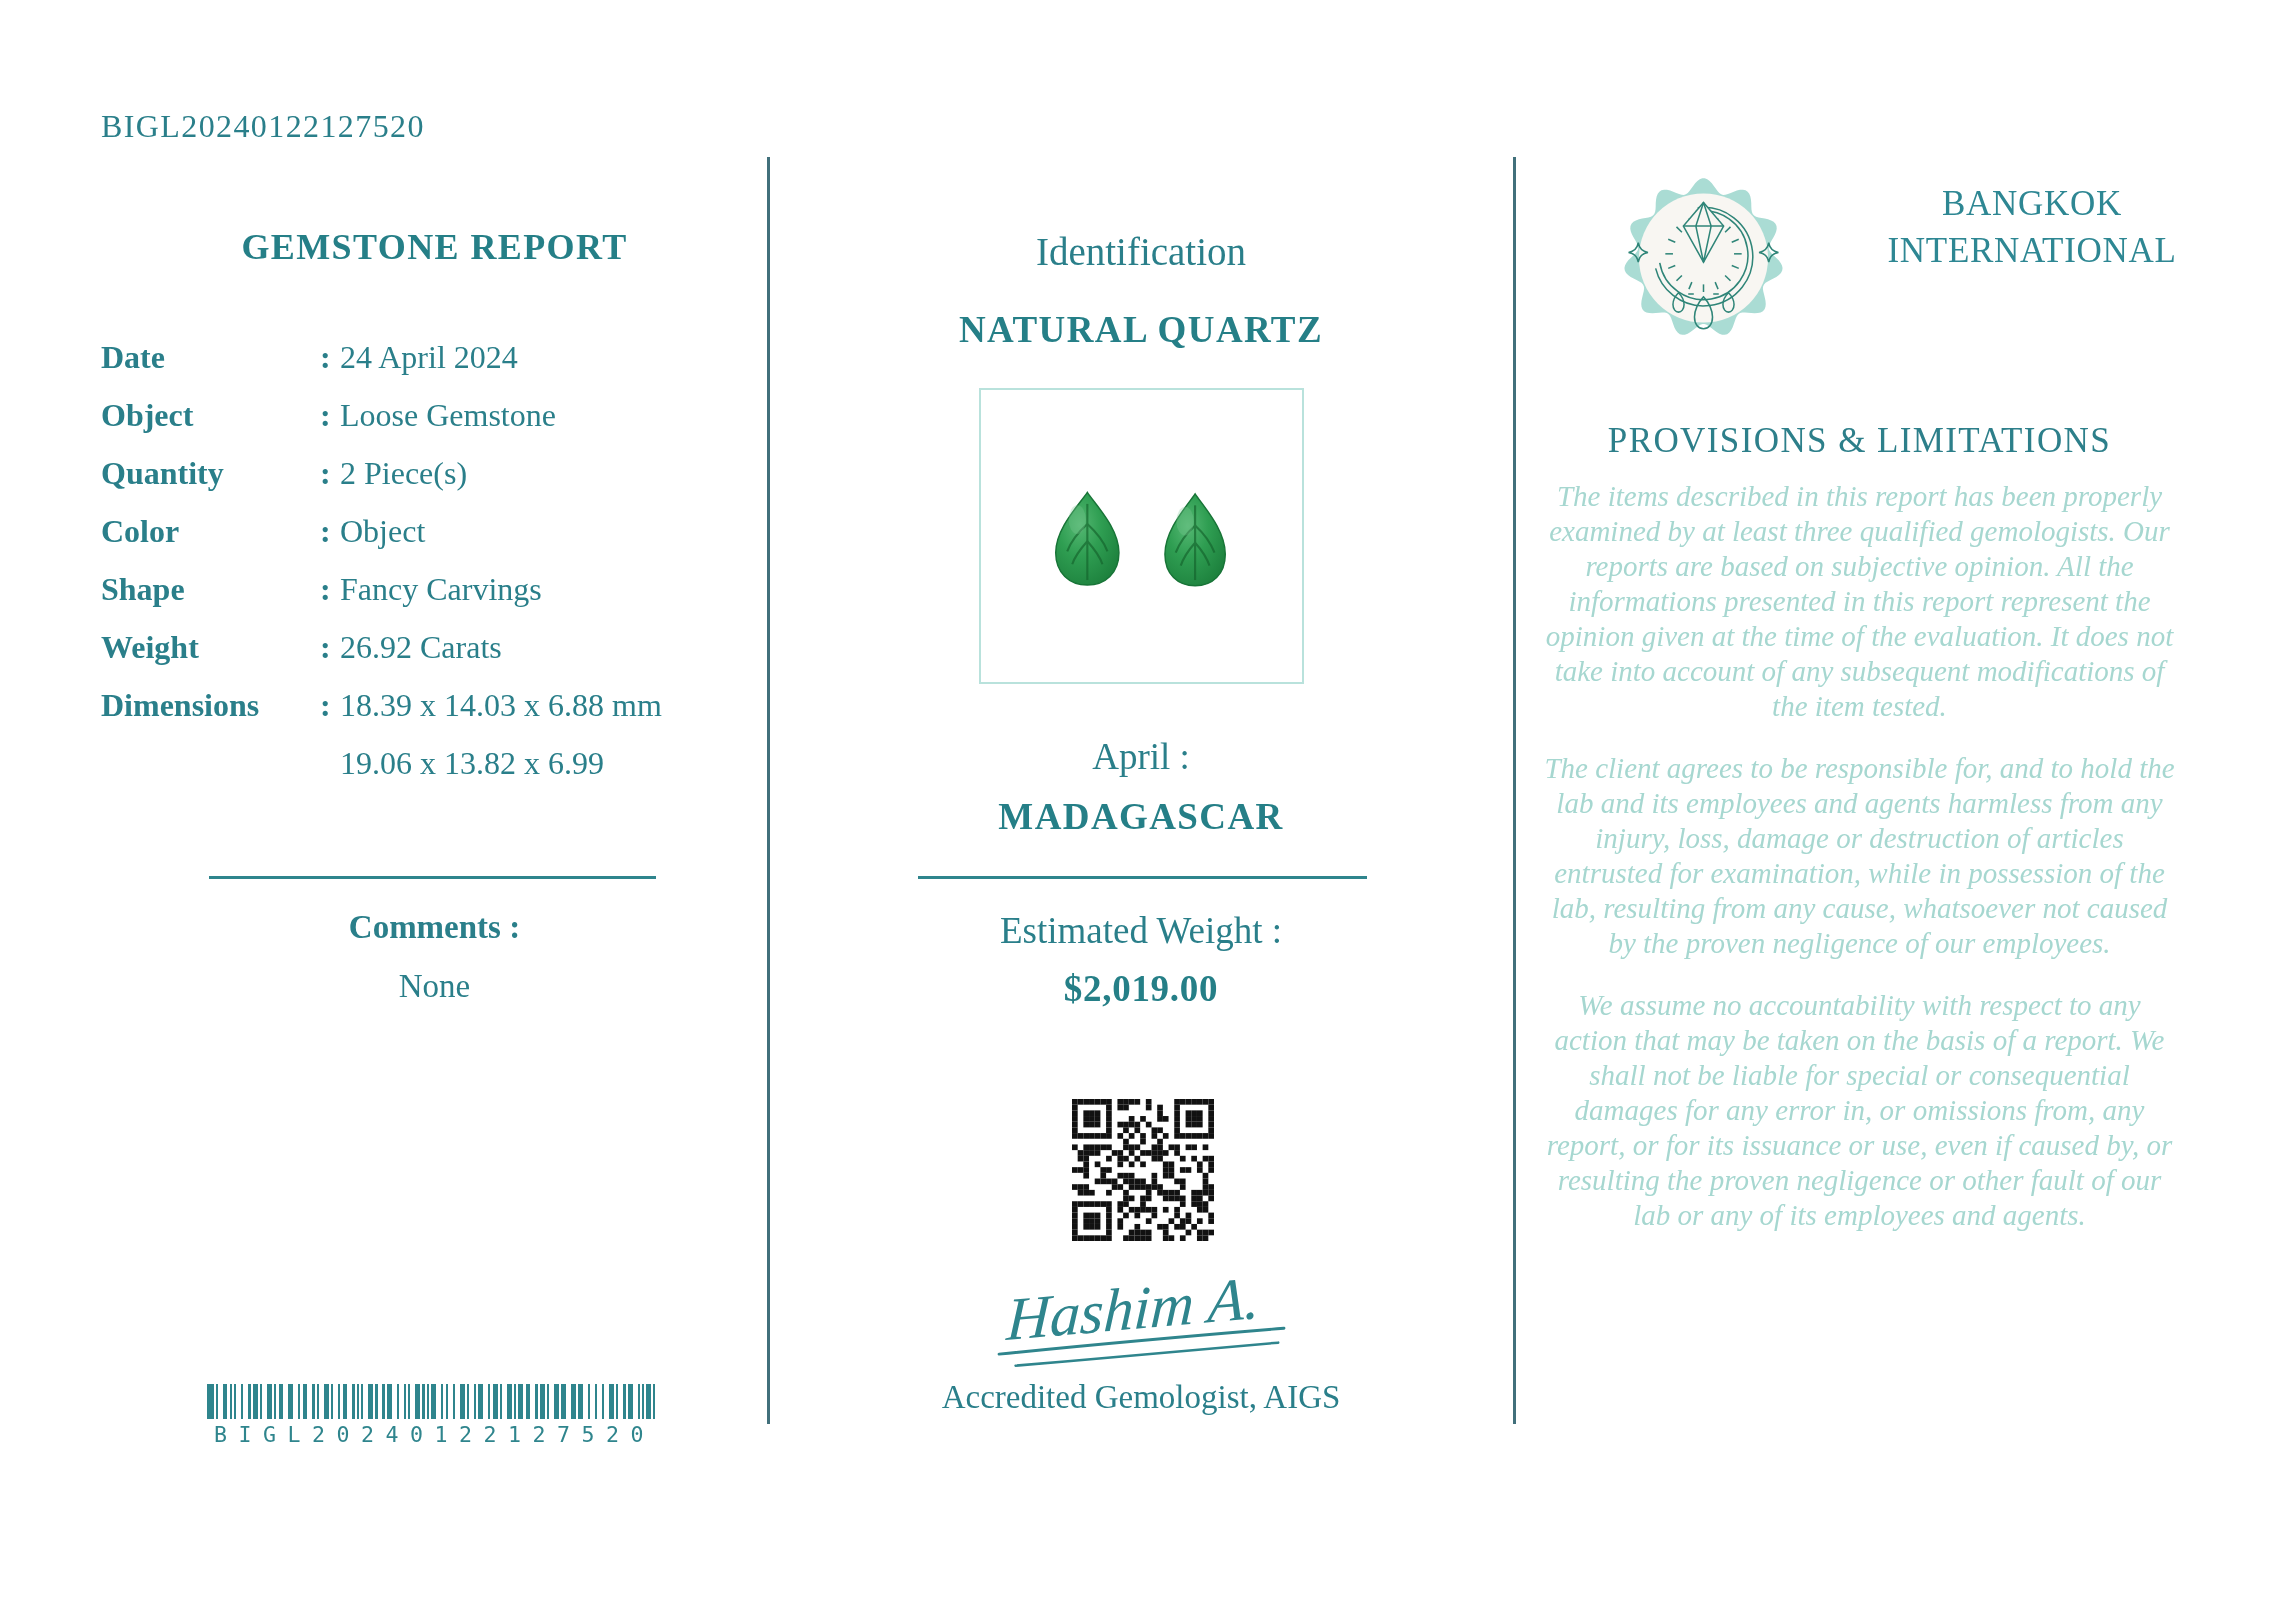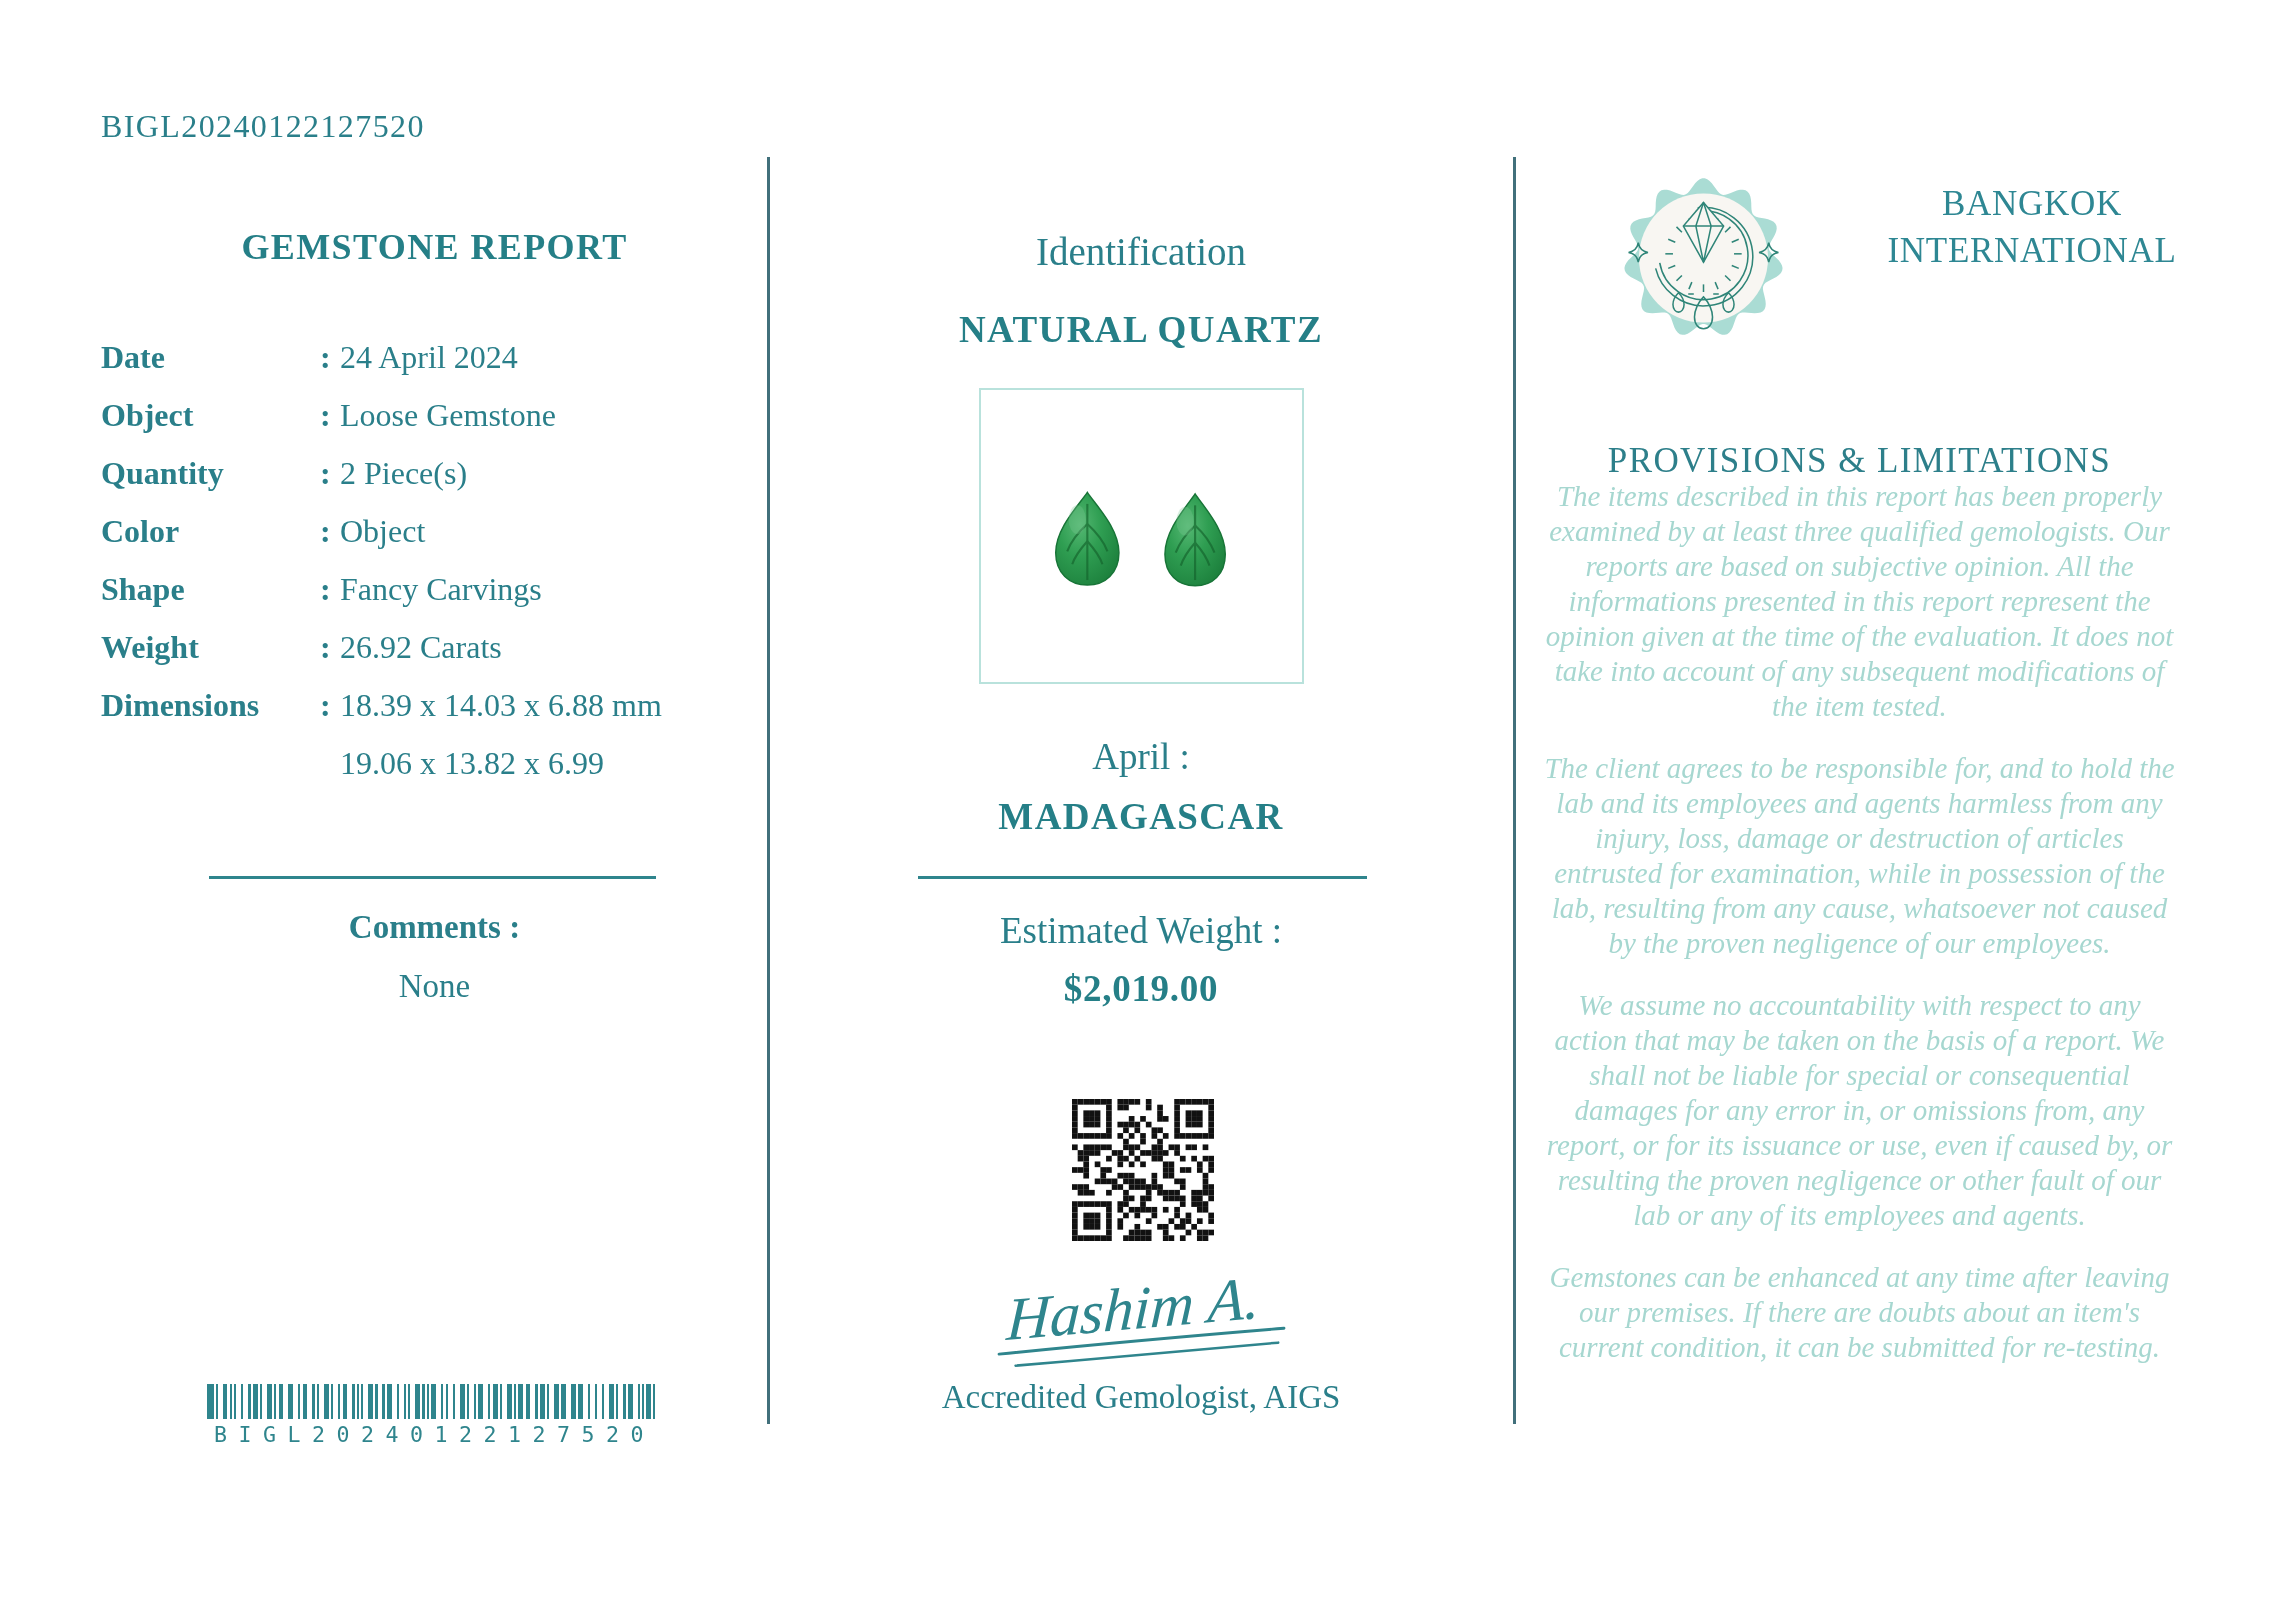--- a/index.html
+++ b/index.html
@@ -47,21 +47,21 @@
   .est-label{top:909px;font-size:37px;}
   .est-value{top:967px;font-size:37px;font-weight:bold;letter-spacing:0.7px;color:#257f87;}
   .qr-wrap{left:1072px;top:1099px;width:142px;height:142px;}
   .sig-wrap{left:976px;top:1262px;width:331px;height:126px;}
   .accredited{top:1379px;font-size:33px;color:#2a7f8a;}
 
   
   .logo-wrap{left:1620px;top:165px;width:167px;height:186px;}
   .lab-title{left:1827px;top:180px;width:410px;font-size:35px;line-height:47px;letter-spacing:0.7px;
     text-align:center;color:#2e8793;}
-  .prov-heading{left:1543px;top:421px;width:633px;font-size:35px;letter-spacing:1.4px;color:#2d7f8a;margin-top:20px;}
+  .prov-heading{left:1543px;top:421px;width:633px;font-size:35px;letter-spacing:1.4px;color:#2d7f8a;}
   .prov-text{left:1543px;top:473px;width:633px;}
   .prov-text p{margin:6px 0 27px 0;font-style:italic;font-size:29px;line-height:35px;
     color:#a6d7d0;text-align:center;}
 </style>
 </head>
 <body>
 
 <div class="page">
 
   <div class="abs report-number">BIGL20240122127520</div>
@@ -681,17 +681,16 @@
     <div>BANGKOK</div>
     <div>INTERNATIONAL</div>
   </div>
 
   <div class="abs center prov-heading">PROVISIONS &amp; LIMITATIONS</div>
 
   <div class="abs prov-text">
     <p>The items described in this report has been properly examined by at least three qualified gemologists. Our reports are based on subjective opinion. All the informations presented in this report represent the opinion given at the time of the evaluation. It does not take into account of any subsequent modifications of the item tested.</p>
     <p>The client agrees to be responsible for, and to hold the lab and its employees and agents harmless from any injury, loss, damage or destruction of articles entrusted for examination, while in possession of the lab, resulting from any cause, whatsoever not caused by the proven negligence of our employees.</p>
     <p>We assume no accountability with respect to any action that may be taken on the basis of a report. We shall not be liable for special or consequential damages for any error in, or omissions from, any report, or for its issuance or use, even if caused by, or resulting the proven negligence or other fault of our lab or any of its employees and agents.</p>
-    <p>Gemstones can be enhanced at any time after leaving our premises. If there are doubts about an item's current condition, it can be submitted for re-testing.</p>
   </div>
 
 </div>
 
 
 </body></html>

